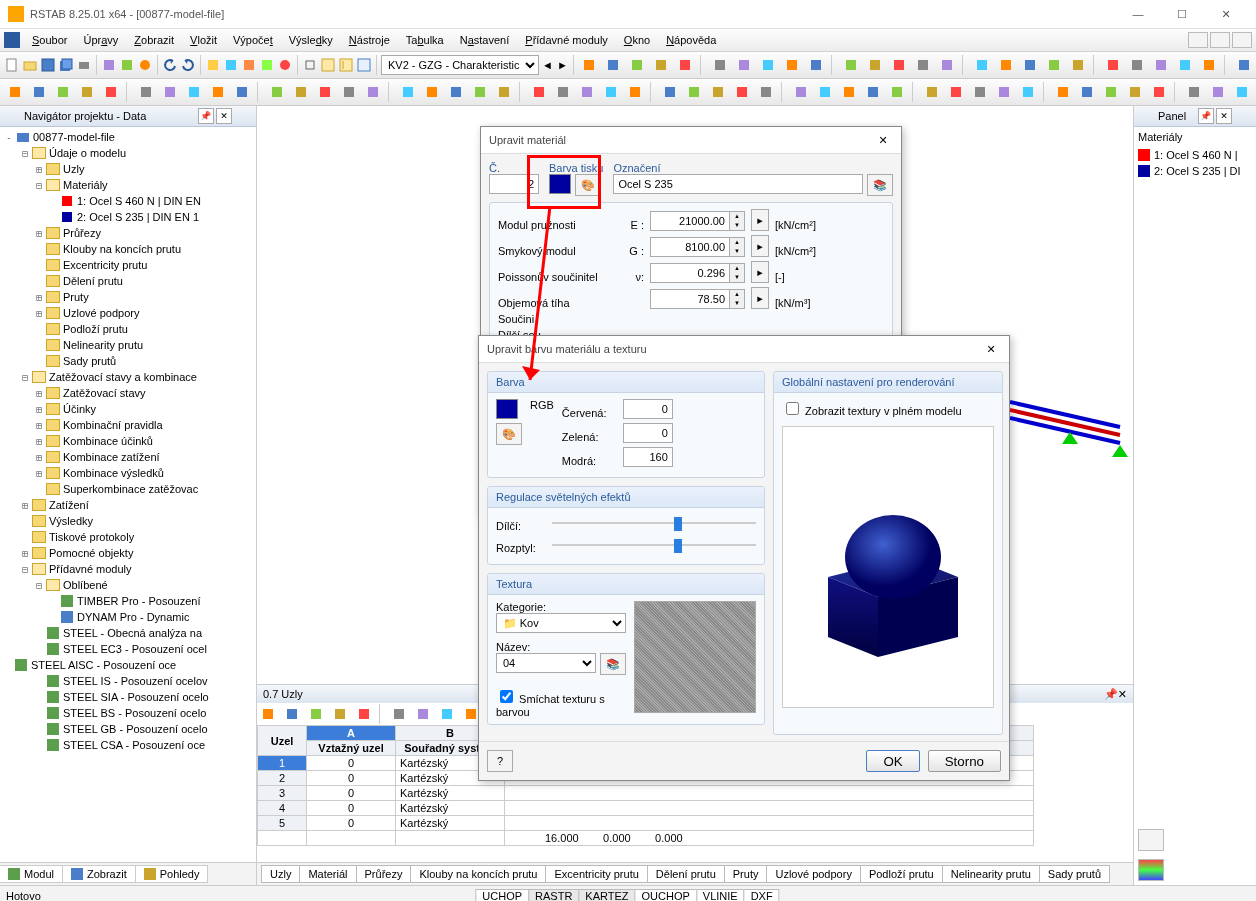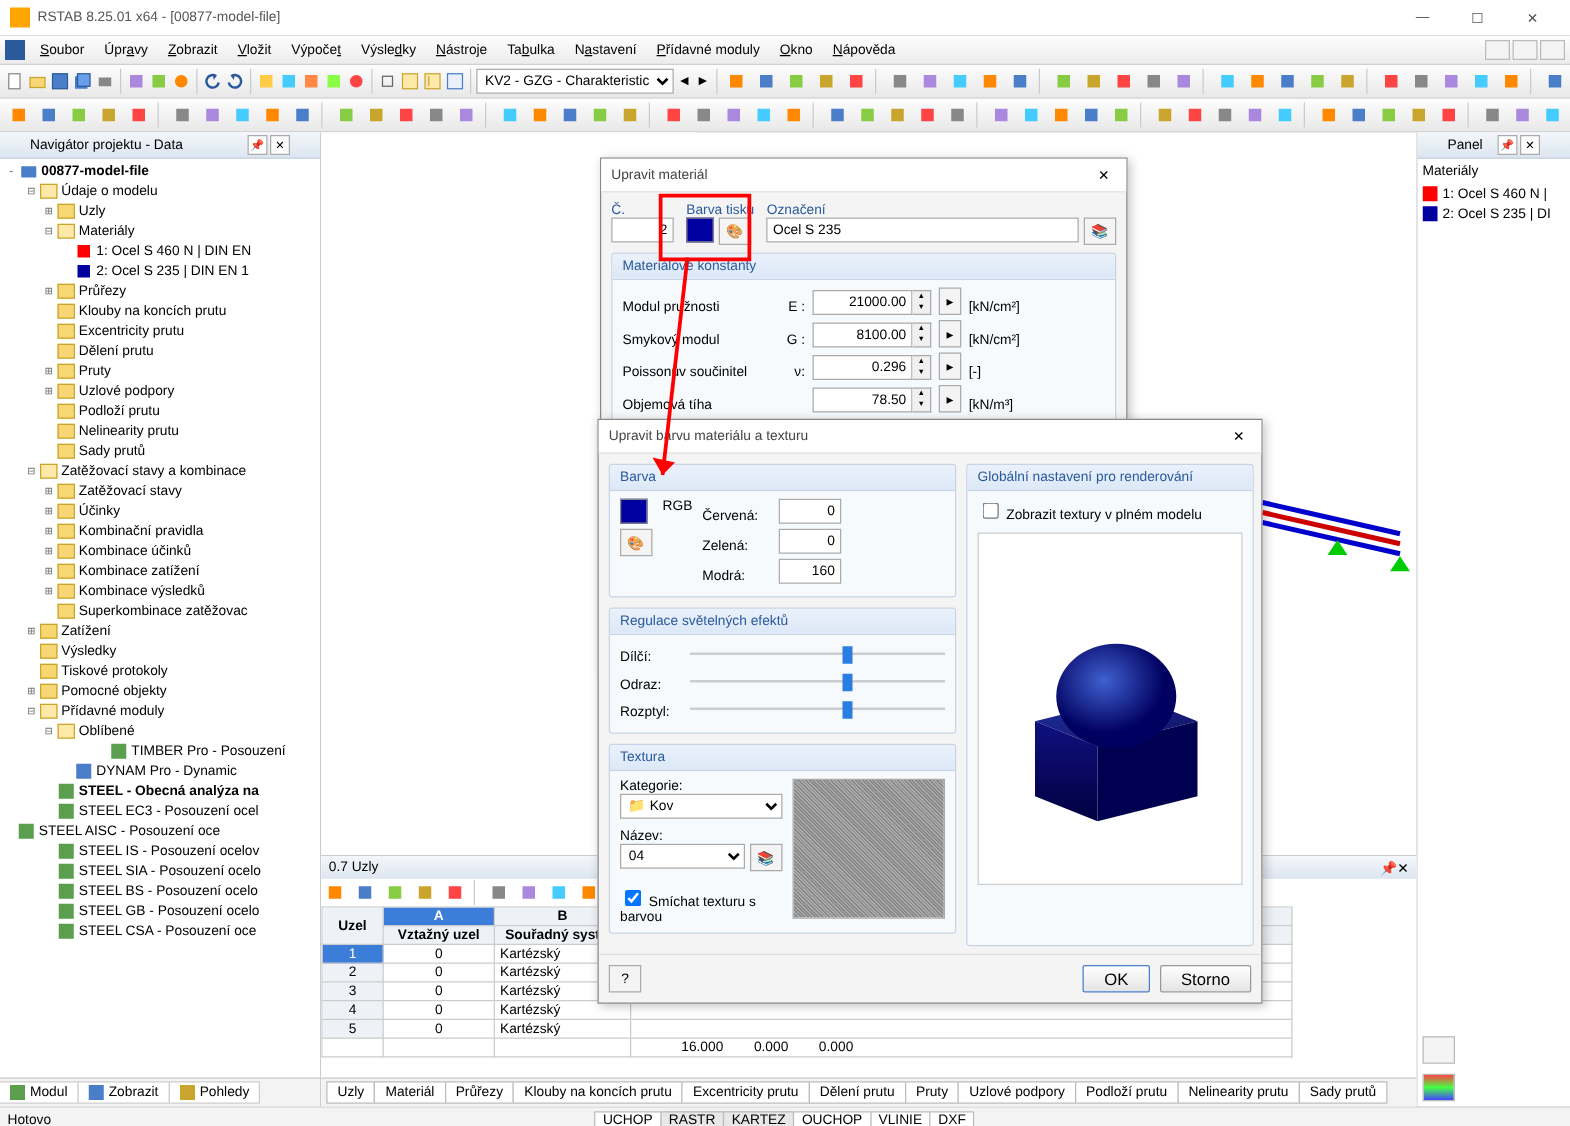--- a/index.html
+++ b/index.html
@@ -25,21 +25,21 @@
 .tree{flex:1;overflow:auto;padding:2px 0;font-size:11px}
 .tree .tn{display:flex;align-items:center;height:16px;padding-right:4px;white-space:nowrap}
 .tree .tw{width:14px;text-align:center;color:#777;font-family:monospace;font-size:10px;cursor:default}
 .tree .tw.blank{color:transparent}
 .tree .ticon{width:14px;height:14px;margin-right:3px;display:inline-flex;align-items:center;justify-content:center}
 .tree .fold{background:#f7d774;border:1px solid #c9a52e;width:12px;height:10px}
 .tree .fold.open{background:#ffe9a8}
 .tree .mod{width:12px;height:12px;background:#5a9e4e}
 .tree .mod.blue{background:#4a7ec8}
 .tree .sq{width:10px;height:10px}
-.tree .bold{font-weight:bold}
+.tree .bold{font-weight:normal}
 .nav-tabs{height:22px;border-top:1px solid #ccc;display:flex;align-items:center;background:#f3f3f3}
 .nav-tabs .nt{padding:2px 8px;border:1px solid #ccc;background:#fff;margin-left:-1px;display:flex;align-items:center;gap:4px}
 .nav-tabs .nt .nic{width:12px;height:12px;background:#5a9e4e}
 .center{flex:1;position:relative;background:#fff}
 .viewport{position:absolute;inset:0;background:#fff}
 .right{width:122px;background:#fff;border-left:1px solid #ccc;display:flex;flex-direction:column}
 .right .list{padding:4px;font-size:11px}
 .right .mrow{display:flex;align-items:center;gap:4px;height:16px;white-space:nowrap;overflow:hidden}
 .right .msw{width:12px;height:12px}
 .right .sbtn{width:24px;height:20px;border:1px solid #bbb;margin:4px;background:#f4f4f4}
@@ -827,21 +827,21 @@
             </span>
             <span>Přídavné moduly</span>
           </div>
           <div class="tn" style="padding-left:32px">
             <span class="tw">⊟</span>
             <span class="ticon">
               <span class="fold open"></span>
             </span>
             <span>Oblíbené</span>
           </div>
-          <div class="tn" style="padding-left:74px">
+          <div class="tn" style="padding-left:46px">
             <span class="tw blank">·</span>
             <span class="ticon">
               <span class="mod"></span>
             </span>
             <span>TIMBER Pro - Posouzení</span>
           </div>
           <div class="tn" style="padding-left:46px">
             <span class="tw blank">·</span>
             <span class="ticon">
               <span class="mod blue"></span>
@@ -1154,21 +1154,20 @@
       </div>
       <div style="flex:1">
         <div style="color:#2a5a9c">Označení</div>
         <div style="display:flex;gap:4px">
           <input class="inp" style="flex: 1 1 0%; text-align: left;" value="Ocel S 235">
           <div class="iconbtn">📚</div>
         </div>
       </div>
     </div>
     <div class="group">
-      <div class="gt">Materiálové konstanty</div>
       <div class="gb">
         <div class="frow">
             <label>Modul pružnosti</label>
             <span style="width:20px;text-align:right">E :</span>
             <div class="spin">
               <input class="inp" style="width: 70px;" value="21000.00">
               <div class="sb">
                 <div>▲</div>
                 <div>▼</div>
               </div>
@@ -1271,27 +1270,20 @@
                 </div>
             </div>
           </div>
         </div>
       </div>
       <div class="group">
         <div class="gt">Regulace světelných efektů</div>
         <div class="gb">
           <div class="frow">
               <label style="min-width:50px">Dílčí:</label>
-              <div class="slider">
-                <div class="track"></div>
-                <div class="thumb" style="left:60%"></div>
-              </div>
-            </div>
-          <div class="frow">
-              <label style="min-width:50px">Odraz:</label>
               <div class="slider">
                 <div class="track"></div>
                 <div class="thumb" style="left:60%"></div>
               </div>
             </div>
           <div class="frow">
               <label style="min-width:50px">Rozptyl:</label>
               <div class="slider">
                 <div class="track"></div>
                 <div class="thumb" style="left:60%"></div>

